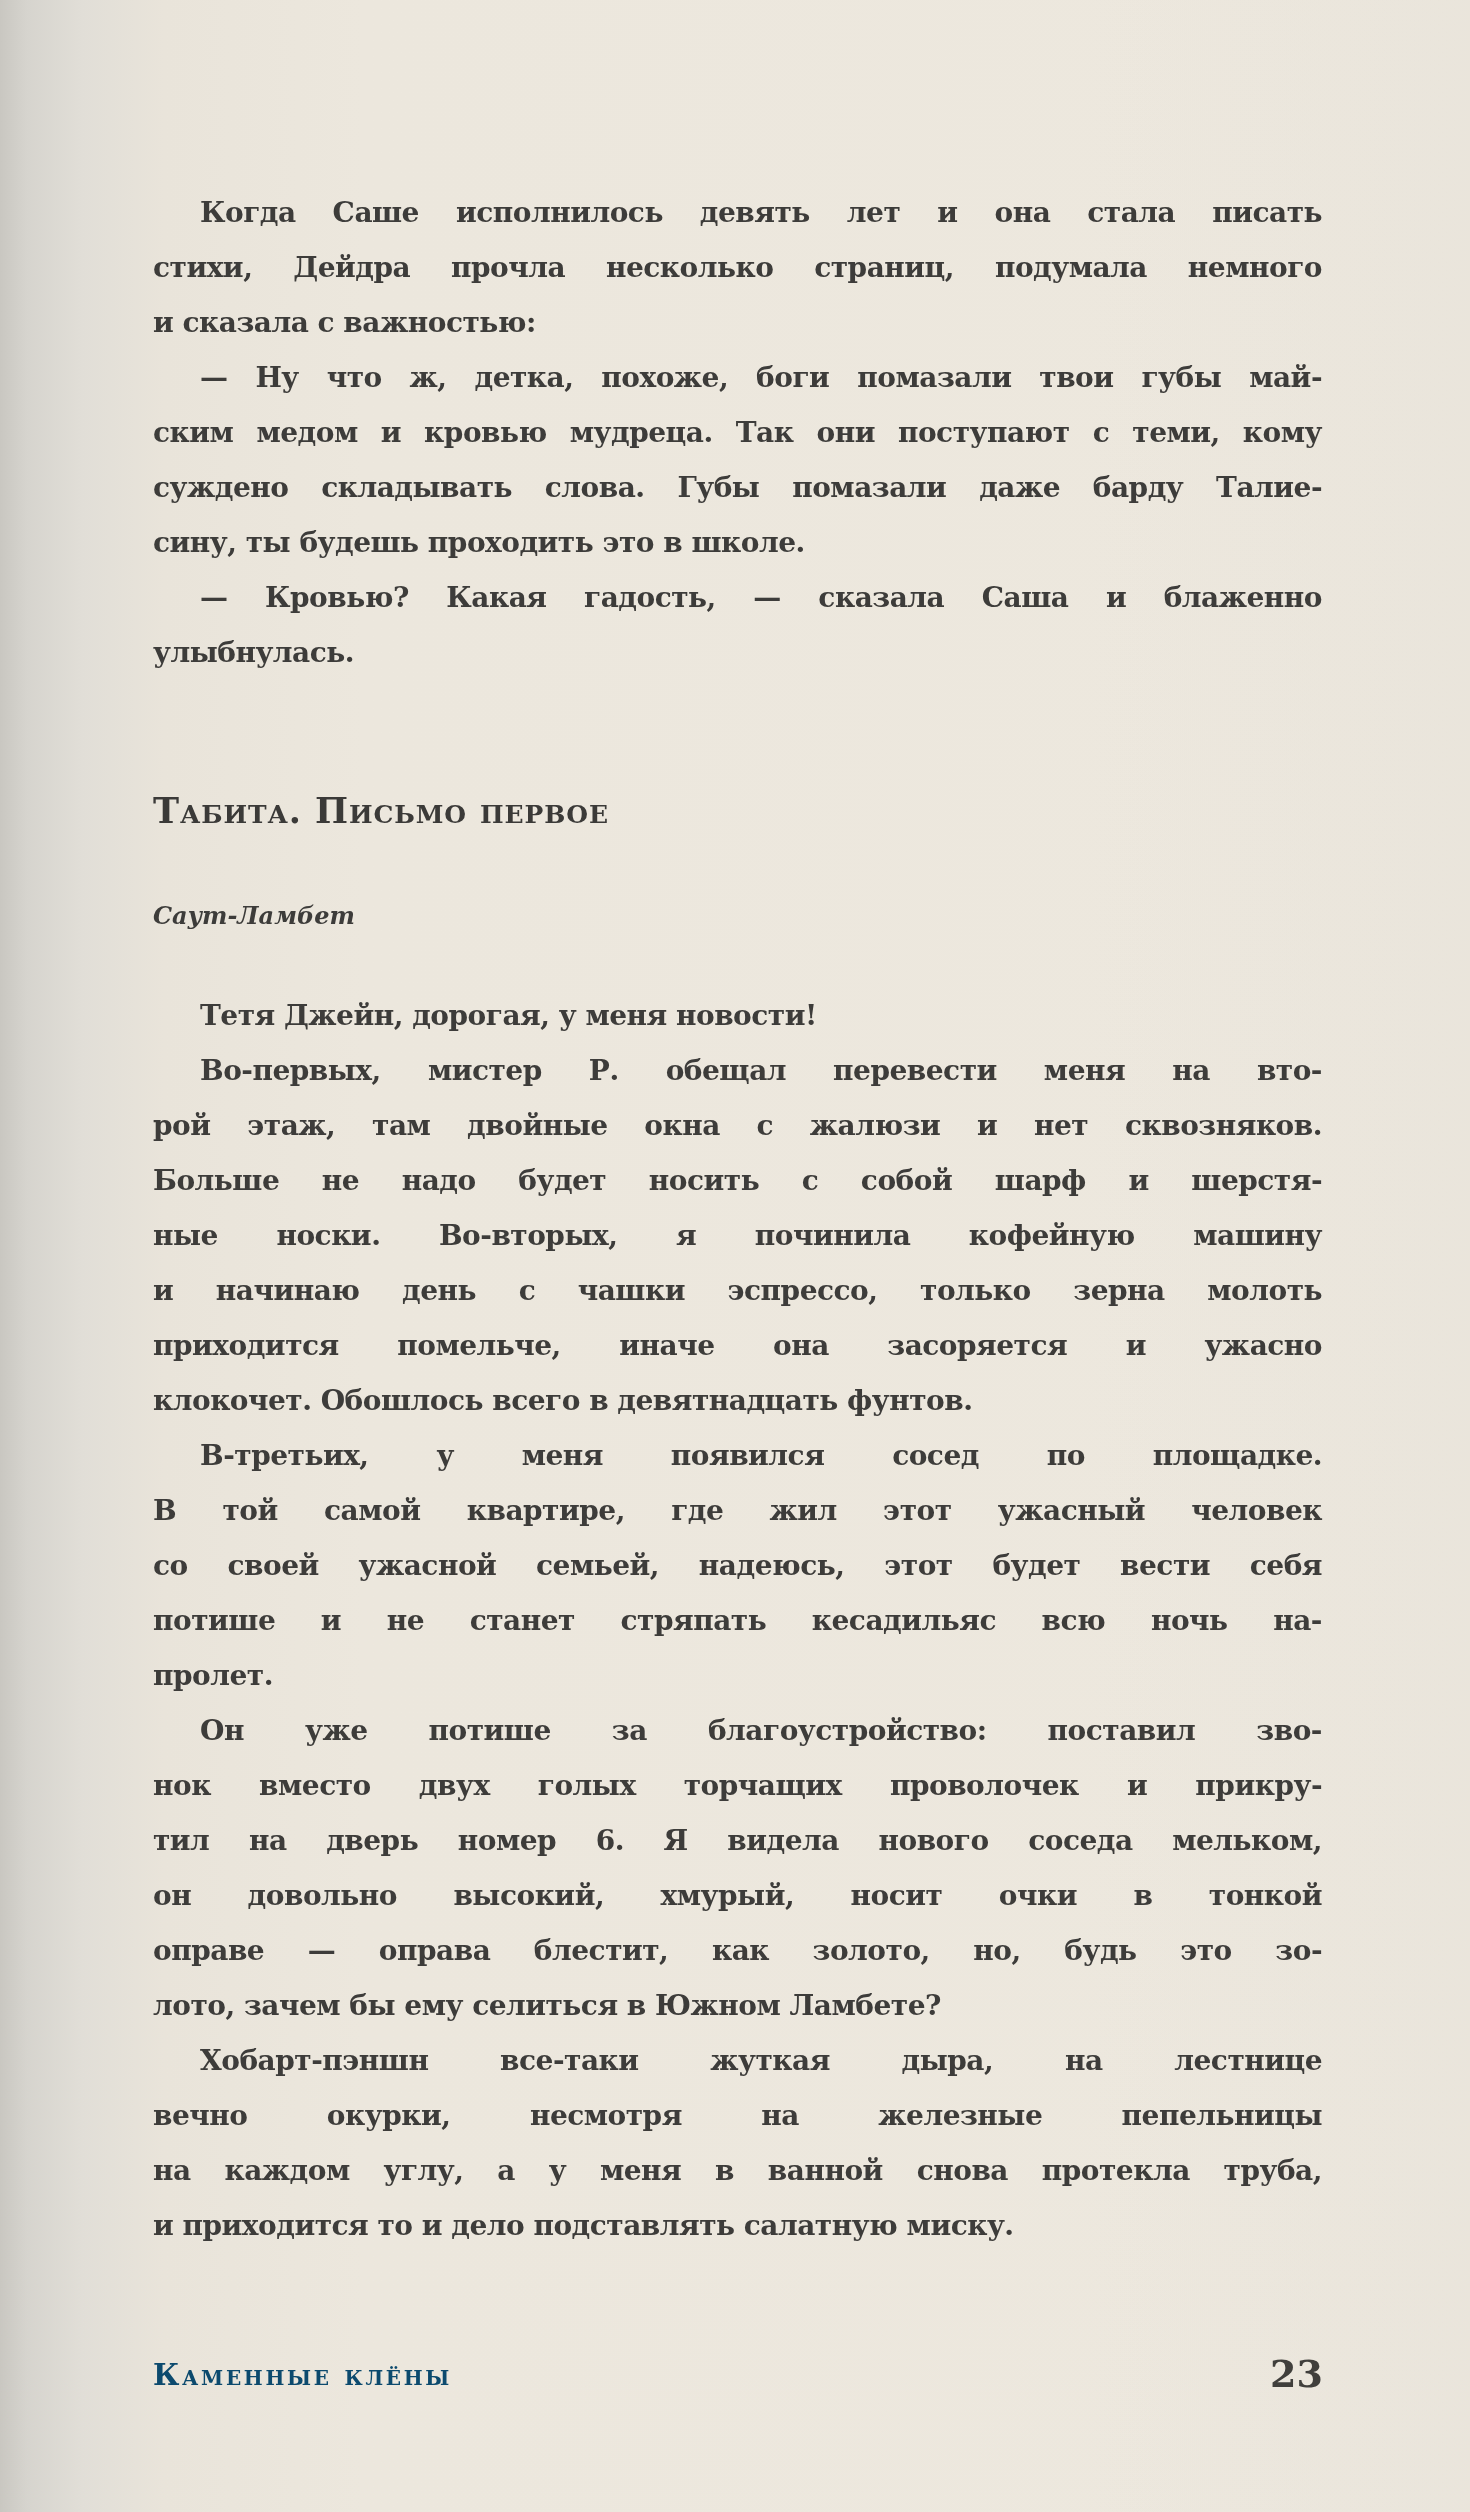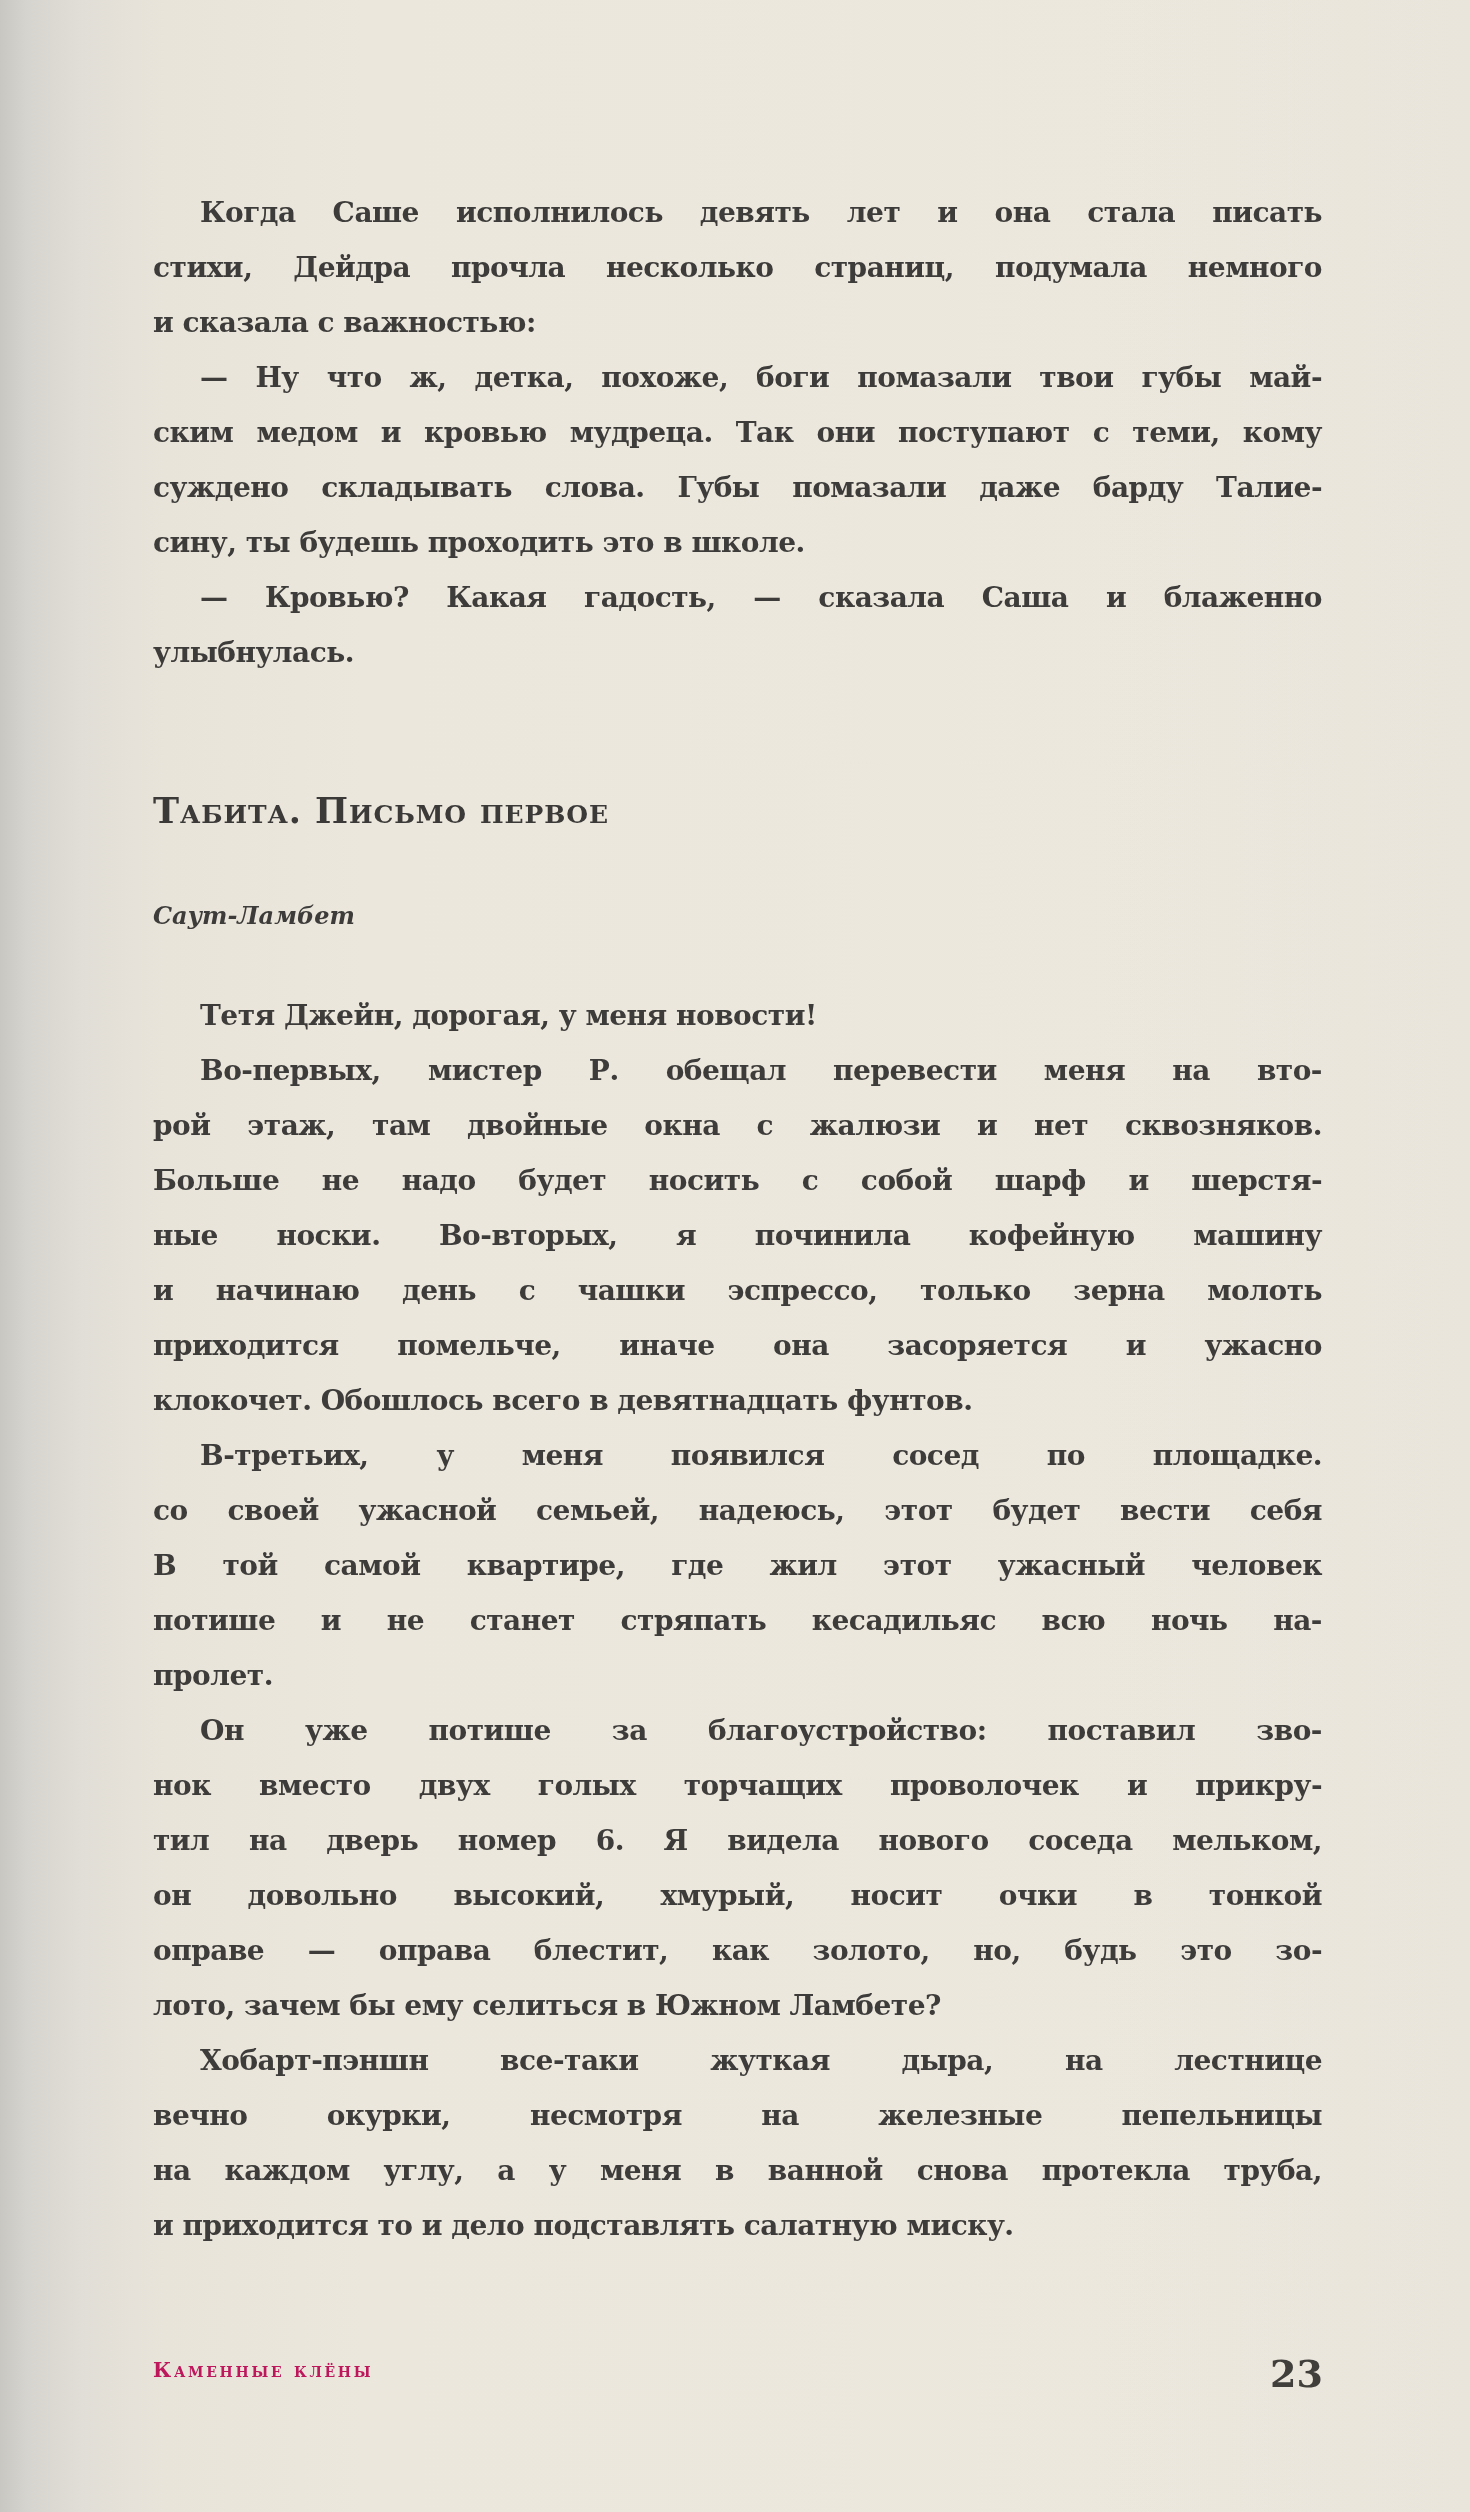--- a/index.html
+++ b/index.html
@@ -82,25 +82,25 @@
     .letter-block {
       position: absolute;
       left: 153px;
       top: 988px;
       width: 1169px;
     }
     .footer-title {
       position: absolute;
       left: 153px;
       top: 2358px;
-      font-size: 20px;
+      font-size: 29px;
       font-weight: 700;
       letter-spacing: 2.7px;
       font-variant: small-caps;
-      color: #be185d;
+      color: #0c4a6e;
       font-family: "DejaVu Serif", serif;
     }
     .page-number {
       position: absolute;
       left: 1270px;
       top: 2351px;
       font-size: 38px;
       font-weight: 800;
       color: #403f3c;
       font-family: "DejaVu Serif", serif;
@@ -141,22 +141,22 @@
     <span class="line" style="text-indent:47px">Во-первых, мистер Р. обещал перевести меня на вто-</span>
     <span class="line">рой этаж, там двойные окна с жалюзи и нет сквозняков.</span>
     <span class="line">Больше не надо будет носить с собой шарф и шерстя-</span>
     <span class="line">ные носки. Во-вторых, я починила кофейную машину</span>
     <span class="line">и начинаю день с чашки эспрессо, только зерна молоть</span>
     <span class="line">приходится помельче, иначе она засоряется и ужасно</span>
     <span class="line last">клокочет. Обошлось всего в девятнадцать фунтов.</span>
   </p>
   <p class="para">
     <span class="line" style="text-indent:47px">В-третьих, у меня появился сосед по площадке.</span>
+    <span class="line">В той самой квартире, где жил этот ужасный человек</span>
     <span class="line">со своей ужасной семьей, надеюсь, этот будет вести себя</span>
-    <span class="line">В той самой квартире, где жил этот ужасный человек</span>
     <span class="line">потише и не станет стряпать кесадильяс всю ночь на-</span>
     <span class="line last">пролет.</span>
   </p>
   <p class="para">
     <span class="line" style="text-indent:47px">Он уже потише за благоустройство: поставил зво-</span>
     <span class="line">нок вместо двух голых торчащих проволочек и прикру-</span>
     <span class="line">тил на дверь номер 6. Я видела нового соседа мельком,</span>
     <span class="line">он довольно высокий, хмурый, носит очки в тонкой</span>
     <span class="line">оправе — оправа блестит, как золото, но, будь это зо-</span>
     <span class="line last">лото, зачем бы ему селиться в Южном Ламбете?</span>

